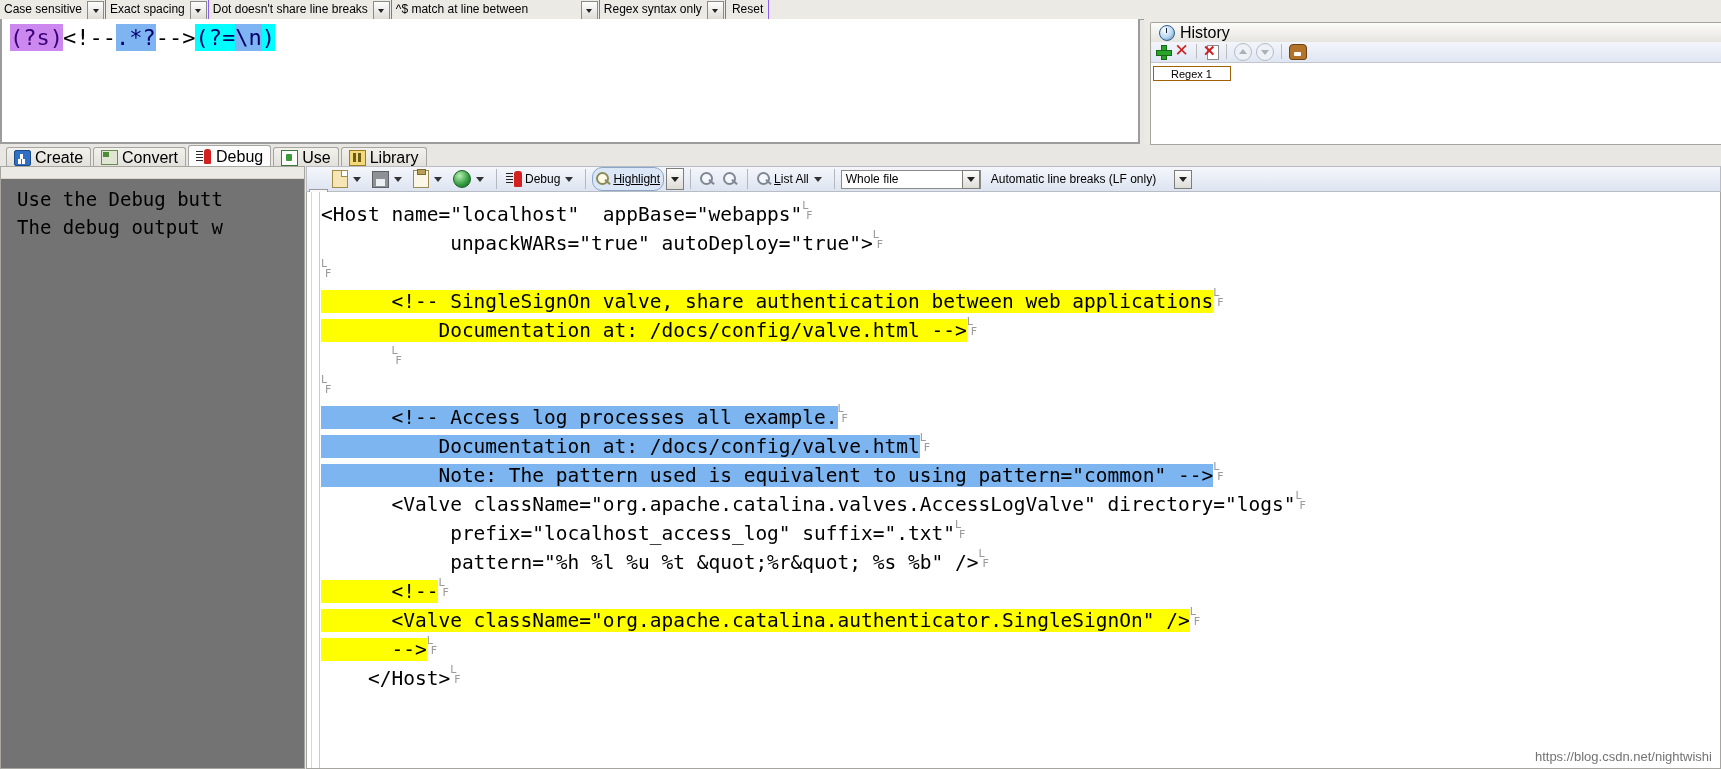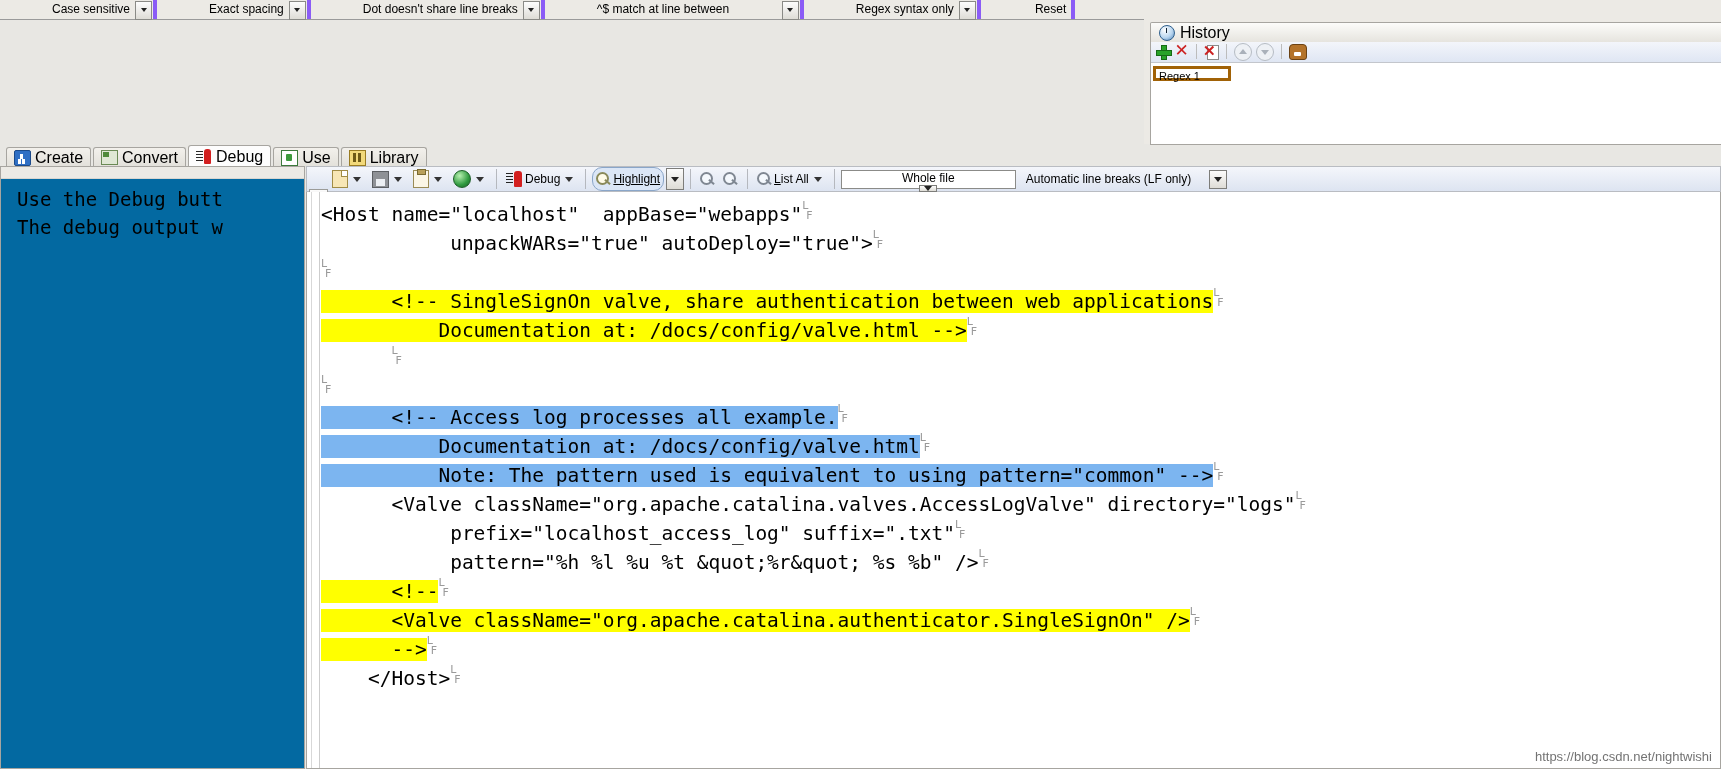--- a/index.html
+++ b/index.html
@@ -3,21 +3,21 @@
 <meta charset="utf-8">
 <style>
   html,body{margin:0;padding:0;background:#d6d3ce;}
   body{font-family:"Liberation Sans",sans-serif;font-size:12px;color:#000;
        width:1721px;height:769px;overflow:hidden;position:relative;}
   .app{position:absolute;inset:0;background:#e8e7e3;}
 
   
   .optbar{position:absolute;left:0;top:0;width:1721px;height:19px;
           background:#eceae5;border-bottom:1px solid #9a9a9a;display:flex;align-items:stretch;}
-  .opt{display:flex;align-items:center;border-right:4px solid #8b5cf6;height:100%;padding-left:48px;}
+  .opt{display:flex;align-items:flex-start;border-right:1px solid #8b5cf6;height:100%;}
   .opt .txt{padding:0 5px 0 4px;white-space:nowrap;font-size:12px;line-height:19px;}
   .opt .arrow{width:15px;height:17px;margin:1px 1px 0 0;background:linear-gradient(#fdfdfd,#dedcd6);
               border:1px solid #8a8a86;display:flex;align-items:center;justify-content:center;}
   .arrow i{display:block;width:0;height:0;border-left:3px solid transparent;
            border-right:3px solid transparent;border-top:4px solid #222;}
   .opt.plain .txt{padding-left:6px;}
 
   
   .regexbox{position:absolute;left:0;top:19px;width:1140px;height:125px;background:#fff;
             border:2px solid #9c9c9c;border-top:0;box-sizing:border-box;}
@@ -34,37 +34,37 @@
   .histwrap{position:absolute;left:1144px;top:19px;width:577px;height:125px;background:#eceae5;}
   .histtab{position:absolute;left:6px;top:3px;height:19px;min-width:560px;
            background:linear-gradient(#fcfcfa,#e6e4de);border:1px solid #a7a5a0;border-bottom:0;
            display:flex;align-items:center;padding:0 8px;border-radius:2px 2px 0 0;}
   .histtab .lbl{margin-left:5px;font-size:16px;}
   .histbody{position:absolute;left:6px;top:21px;width:1713px;height:105px;background:#fff;
             border:1px solid #a7a5a0;box-sizing:border-box;}
   .histtool{height:21px;background:linear-gradient(#f4f6fb,#dfe6f3);border-bottom:1px solid #c3c6cc;
             display:flex;align-items:center;gap:4px;padding:0 4px;}
   .histtool .sep{width:1px;height:15px;background:#bcbcbc;margin:0 3px;}
-  .histitem{margin:3px 0 0 2px;width:78px;height:15px;background:#fff;border:3px solid #a16207;
-            font-size:11px;line-height:14px;padding-left:3px;box-sizing:border-box;}
+  .histitem{margin:3px 0 0 2px;width:78px;height:15px;background:#fff;border:1px solid #a16207;
+            font-size:11px;line-height:14px;padding-left:17px;box-sizing:border-box;}
 
   
   .clock{width:14px;height:14px;border-radius:50%;
          background:radial-gradient(circle at 35% 30%,#ffffff,#b9d6ef 55%,#4b82b8 100%);
          border:1px solid #2f5f8c;position:relative;}
   .clock:after{content:"";position:absolute;left:6px;top:2px;width:1px;height:5px;background:#123;}
 
   
   .leftpane{position:absolute;left:0;top:146px;width:305px;height:623px;}
   .tabrow{display:flex;align-items:flex-end;height:21px;padding-left:6px;gap:2px;}
   .tab{height:19px;display:flex;align-items:center;gap:4px;padding:0 7px;font-size:16px;
        background:linear-gradient(#f3f1ec,#e2e0da);border:1px solid #a7a5a0;border-bottom:0;
        border-radius:3px 3px 0 0;white-space:nowrap;}
   .tab.active{background:#fdfdfd;height:21px;font-weight:normal;}
-  .leftbody{position:absolute;left:0;top:20px;width:305px;height:603px;background:#0369a1;
+  .leftbody{position:absolute;left:0;top:20px;width:305px;height:603px;background:#737373;
             border:1px solid #a7a5a0;box-sizing:border-box;}
   .leftbody .hdrstrip{height:11px;background:#eceae5;border-bottom:1px solid #d8d6d1;}
   .lefttext{font-family:"DejaVu Sans Mono","Liberation Mono",monospace;font-size:19px;
             line-height:28px;padding:6px 0 0 16px;white-space:pre;overflow:hidden;}
 
   
   .rightpane{position:absolute;left:306px;top:146px;width:1415px;height:623px;}
   .rtabrow{display:flex;align-items:flex-end;height:21px;padding-left:8px;gap:2px;}
   .rtoolbar{position:absolute;left:0;top:20px;width:1415px;height:26px;
             background:linear-gradient(#f4f6fb,#dde4f1);border:1px solid #b9bcc2;
@@ -213,20 +213,23 @@
       <span class="txt">Regex syntax only</span>
       <span class="arrow">
           <i></i>
         </span>
     </div>
     <div class="opt plain">
       <span class="txt">Reset</span>
     </div>
   </div>
 
+  <div class="regexbox">
+    <div class="regexline"><span class="tk purple">(?s)</span><span class="tk plainTk">&lt;!--</span><span class="tk blue">.*?</span><span class="tk plainTk">--&gt;</span><span class="tk cyan">(?=</span><span class="tk cyan2">\n</span><span class="tk cyan">)</span></div>
+  </div>
 
   <div class="histwrap">
     <div class="histbody">
       <div class="histtool">
         <span class="ico plus"></span>
         <span class="ico x">✕</span>
         <span class="sep"></span>
         <span class="ico xdoc"></span>
         <span class="sep"></span>
         <span class="ico arrup"></span>
@@ -315,21 +318,21 @@
       <div class="tbtn">
         <span class="ico mag gray"></span>
       </div>
       <span class="vsep"></span>
       <div class="tbtn">
         <span class="ico mag gray"></span>
         <span class="cap"><span class="u">L</span><span>ist All</span></span>
         <span class="dd"></span>
       </div>
       <span class="vsep"></span>
-      <div class="combo" style="width:175px;flex-direction:column;">
+      <div class="combo" style="width:140px;">
         <span class="cv">Whole file</span>
         <span class="ddbtn" style="height:17px;">
             <i style="width:0;height:0;border-left:4px solid transparent;border-right:4px solid transparent;border-top:5px solid #222;display:block;"></i>
           </span>
       </div>
       <div class="combo" style="width:205px;border:0;background:transparent;margin-left:4px;">
         <span class="cv">Automatic line breaks (LF only)</span>
         <span class="ddbtn" style="height:17px;">
             <i style="width:0;height:0;border-left:4px solid transparent;border-right:4px solid transparent;border-top:5px solid #222;display:block;"></i>
           </span>

